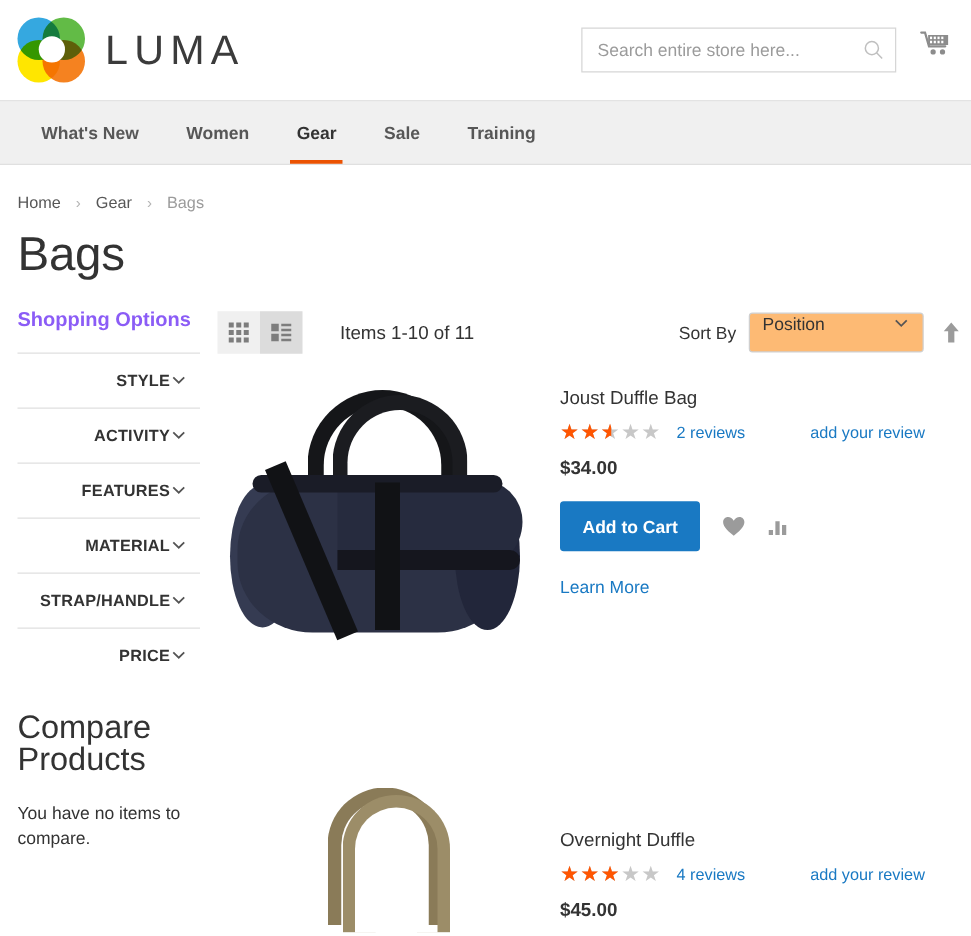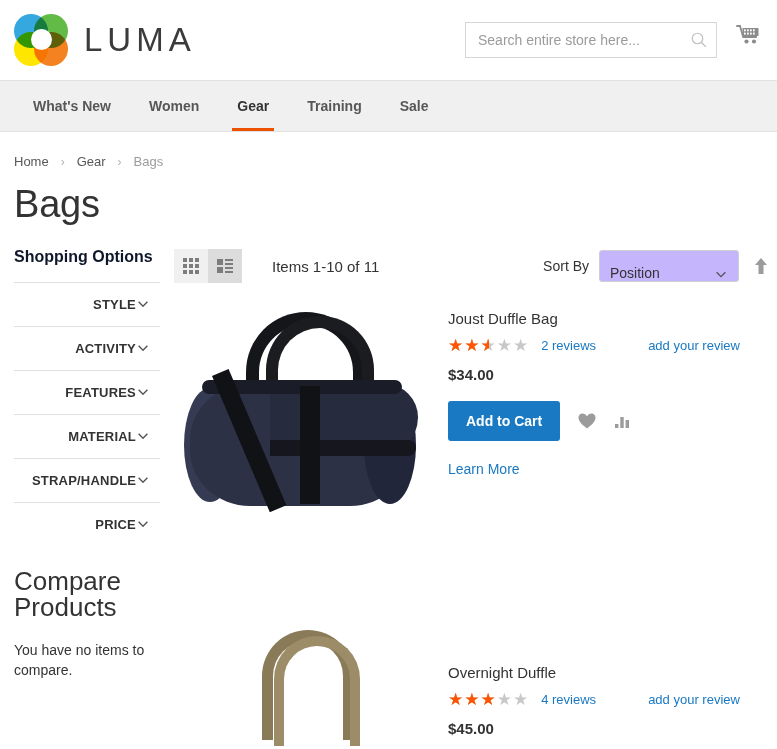--- a/index.html
+++ b/index.html
@@ -112,21 +112,21 @@
 
   
   .content {
     display: flex;
     padding-top: 22px;
   }
   .sidebar { width: 160px; flex: none; padding-left: 14px; }
   .main { flex: 1; padding-left: 14px; }
 
   .sidebar-title {
-    font-size: 16px; font-weight: bold; color: #0f172a;
+    font-size: 16px; font-weight: bold; color: #8b5cf6;
     padding-bottom: 16px;
   }
   .filter-row {
     border-top: 1px solid #e0e0e0;
     padding: 12px 10px 12px 10px;
     display: flex; align-items: flex-start;
     justify-content: flex-end;
     cursor: pointer;
   }
   .filter-label {
@@ -160,24 +160,24 @@
     display: flex; align-items: center; justify-content: center;
     cursor: pointer;
   }
   .vm.grid { background: #f0f0f0; }
   .vm.list { background: #dcdcdc; }
   .count { margin-left: 30px; font-size: 15px; color: #333; }
   .toolbar-right { margin-left: auto; display: flex; align-items: center; padding-right: 8px; }
   .sortby-label { font-size: 14px; color: #333; margin-right: 10px; }
   .sort-select {
     width: 140px; height: 32px;
-    background: #c4b5fd;
+    background: #fdba74;
     border: 1px solid #cfcfcf;
     border-radius: 3px;
-    display: flex; align-items: flex-end;
+    display: flex; align-items: flex-start;
     padding: 0 10px;
     font-size: 14px; color: #333;
     cursor: pointer;
   }
   .sort-select .sel-val { flex: 1; }
   .sort-dir { margin-left: 14px; cursor: pointer; }
 
   
   .products { margin-top: 14px; }
   .product {
@@ -318,22 +318,22 @@
       <circle cx="11.5" cy="19.5" r="2.1" fill="#8c8c8c"></circle>
       <circle cx="19" cy="19.5" r="2.1" fill="#8c8c8c"></circle>
     </svg>
   </div>
 </div>
 
 <div class="nav">
   <div class="nav-item">What's New</div>
   <div class="nav-item">Women</div>
   <div class="nav-item active">Gear</div>
+  <div class="nav-item">Sale</div>
   <div class="nav-item">Training</div>
-  <div class="nav-item">Sale</div>
 </div>
 
 <div class="breadcrumb">
   <span class="crumb">Home</span>
   <span class="crumb-sep">›</span>
   <span class="crumb">Gear</span>
   <span class="crumb-sep">›</span>
   <span class="crumb current">Bags</span>
 </div>
 

